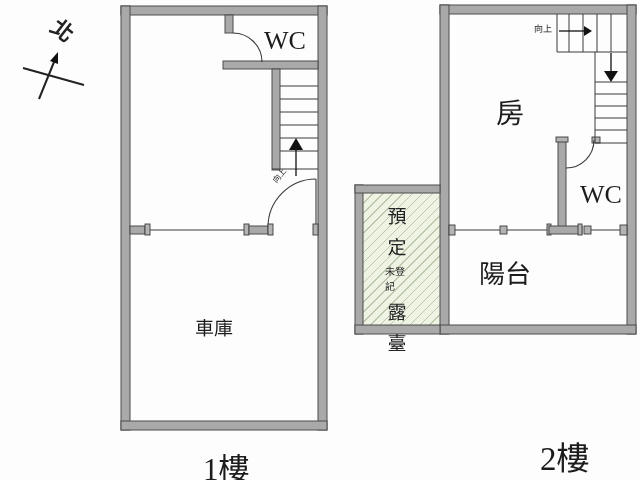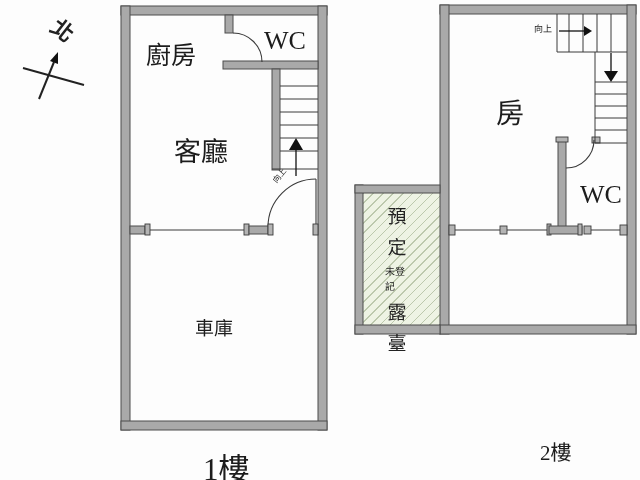--- a/index.html
+++ b/index.html
@@ -140,30 +140,29 @@
       <g>
         <line x1="39" y1="99" x2="54" y2="62" stroke="#222" stroke-width="2"></line>
         <polygon class="ah" points="58,52 58,64 50,61"></polygon>
         <line x1="23" y1="68" x2="84" y2="85" stroke="#222" stroke-width="2"></line>
       </g>
     </g>
   </svg>
 
   <div id="north-label" class="lbl">北</div>
 
-  <div class="lbl" style="left:146px;top:43px;font-size:25px;">廚房</div>
   <div class="lbl" style="left:264px;top:28px;font-size:26px;">WC</div>
-  <div class="lbl" style="left:174px;top:139px;font-size:27px;">客廳</div>
   <div class="lbl" style="left:195px;top:319px;font-size:19px;">車庫</div>
   <div class="lbl" style="left:203px;top:454px;font-size:31px;">1樓</div>
   <div class="lbl up-note" style="left:272px;top:172px;font-size:8px;transform:rotate(-50deg);">向上</div>
 
   <div class="lbl" style="left:496px;top:100px;font-size:28px;">房</div>
   <div class="lbl" style="left:580px;top:182px;font-size:26px;">WC</div>
-  <div class="lbl" style="left:540px;top:443px;font-size:21px;">2樓</div>
+  <div class="lbl" style="left:479px;top:262px;font-size:26px;">陽台</div>
+  <div class="lbl" style="left:540px;top:443px;font-size:33px;">2樓</div>
   <div class="lbl up-note" style="left:534px;top:25px;">向上</div>
 
   <div class="terrace-col">
     <span>預</span>
     <span>定</span>
     <span class="note">未登記</span>
     <span>露</span>
     <span>臺</span>
   </div>
 

